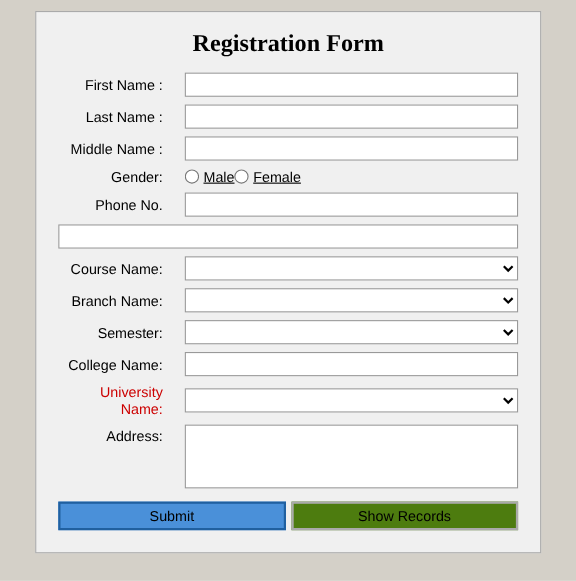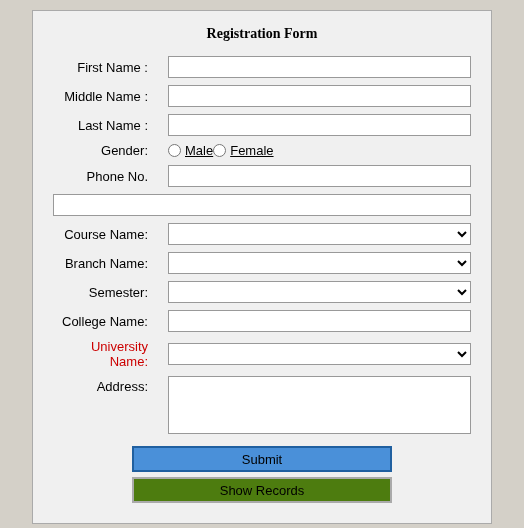--- a/index.html
+++ b/index.html
@@ -21,21 +21,21 @@
 
     .form-container {
       background-color: #f0f0f0;
       border: 1px solid #aaa;
       width: 460px;
       padding: 15px 20px 20px 20px;
     }
 
     .form-title {
       text-align: center;
-      font-size: 14px;
+      font-size: 22px;
       font-weight: bold;
       margin-bottom: 14px;
       color: #000;
       font-family: Times New Roman, serif;
     }
 
     .form-row {
       display: flex;
       align-items: center;
       margin-bottom: 7px;
@@ -100,21 +100,21 @@
       height: 58px;
       border: 1px solid #999;
       background: #fff;
       padding: 2px 4px;
       font-size: 12px;
       resize: none;
     }
 
     .button-row {
       display: flex;
-      flex-direction: column;
+      flex-direction: row;
       align-items: center;
       margin-top: 12px;
       gap: 5px;
     }
 
     .btn-submit {
       width: 260px;
       height: 26px;
       background-color: #4a90d9;
       border: 2px solid #2060a0;
@@ -138,26 +138,26 @@
 
 <div class="form-container">
   <div class="form-title">Registration Form</div>
 
   <div class="form-row">
     <label class="form-label">First Name :</label>
     <input type="text" class="form-input" style="">
   </div>
 
   <div class="form-row">
+    <label class="form-label">Last Name :</label>
+    <input type="text" class="form-input" style="">
+  </div>
+
+  <div class="form-row">
     <label class="form-label">Middle Name :</label>
-    <input type="text" class="form-input" style="">
-  </div>
-
-  <div class="form-row">
-    <label class="form-label">Last Name :</label>
     <input type="text" class="form-input" style="">
   </div>
 
   <div class="form-row">
     <label class="form-label">Gender:</label>
     <div class="gender-group">
       <label class="gender-option">
         <input type="radio" name="gender" value="male" style="">
         <span>Male</span>
       </label>

